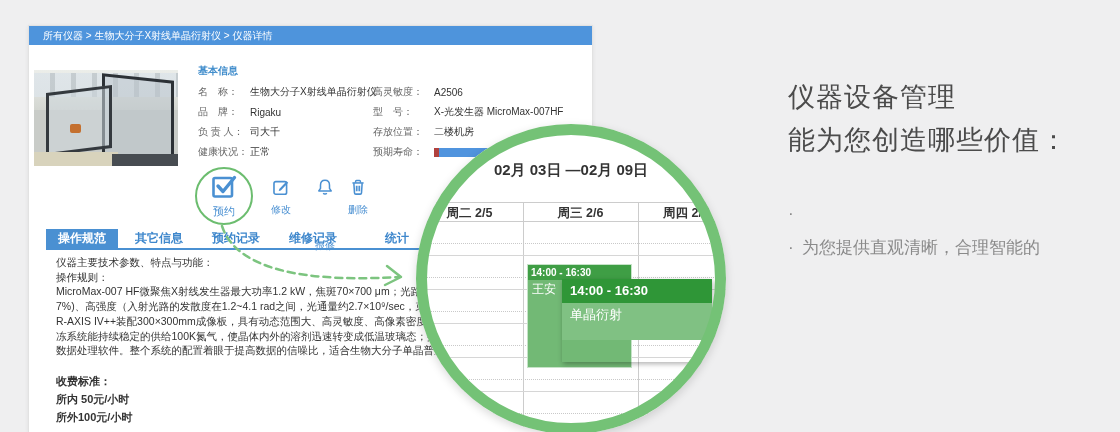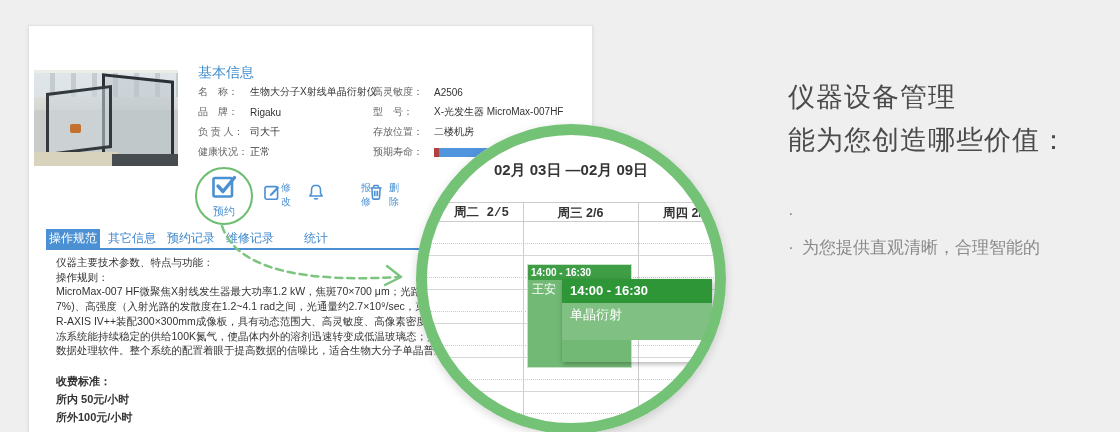--- a/index.html
+++ b/index.html
@@ -21,43 +21,43 @@
            background:repeating-linear-gradient(90deg,#dde4e9 0 16px,#bfc7cc 16px 21px);}
   .ph-cab1{position:absolute;left:8%;top:20%;width:46%;height:66%;border:3px solid #34393e;
            background:rgba(205,215,220,.55);transform:skewY(-7deg);}
   .ph-cab2{position:absolute;left:47%;top:7%;width:50%;height:86%;border:3px solid #2c3136;
            background:rgba(186,196,203,.5);transform:skewY(6deg);}
   .ph-bench{position:absolute;left:0;bottom:0;width:58%;height:15%;background:#d8d3bc;}
   .ph-base{position:absolute;right:0;bottom:0;width:46%;height:12%;background:#474c51;}
   .ph-orange{position:absolute;left:25%;top:56%;width:11px;height:9px;background:#c4702f;border-radius:2px;}
 
   
-  .info-title{position:absolute;left:169px;top:38px;font-size:14px;font-weight:normal;color:#3f8ccb;}
+  .info-title{position:absolute;left:169px;top:38px;font-size:10px;font-weight:bold;color:#3f8ccb;}
   .info-grid{position:absolute;left:169px;top:56px;display:grid;
              grid-template-columns:52px 123px 61px 165px;grid-auto-rows:20px;
              font-size:10px;align-items:center;}
   .ilabel{color:#666;white-space:nowrap;}
   .ivalue{color:#333;white-space:nowrap;}
   .lifebar{width:55px;height:9px;display:flex;margin-top:1px;}
   .lifebar .red{width:5px;background:#b0413e;}
   .lifebar .blue{flex:1;background:#5094de;}
 
   
   .reserve-ring{position:absolute;left:166px;top:141px;width:58px;height:58px;border:2px solid #6cbd6f;
                 border-radius:50%;display:flex;flex-direction:column;align-items:center;
                 justify-content:center;background:#fff;cursor:pointer;}
   .reserve-ring .albl{font-size:11px;color:#4a90d2;margin-top:1px;}
-  .action{position:absolute;top:152px;width:36px;display:flex;flex-direction:row;align-items:center;cursor:pointer;}
+  .action{position:absolute;top:152px;width:36px;display:flex;flex-direction:column;align-items:center;cursor:pointer;}
   .action .albl{font-size:10px;color:#4a90d2;margin-top:3px;}
-  .act-edit{left:234px;} .act-repair{left:278px;gap:36px;} .act-delete{left:338px;text-align:center;}
+  .act-edit{left:234px;} .act-repair{left:278px;gap:36px;} .act-delete{left:311px;text-align:center;}
 
   
   .tabs{position:absolute;left:17px;top:203px;width:541px;display:flex;gap:5px;
         border-bottom:2px solid #4a90d2;}
-  .tab{height:19px;line-height:19px;padding:0 3px;font-size:12px;font-weight:normal;color:#3e87cc;
+  .tab{height:19px;line-height:19px;padding:0 12px;font-size:12px;font-weight:bold;color:#3e87cc;
        white-space:nowrap;cursor:pointer;}
   .tab.active{background:#4a90d2;color:#fff;}
   .tab-spacer{width:14px;}
 
   
   .op-lines{position:absolute;left:27px;top:229px;font-size:10.5px;line-height:14.7px;
             color:#333;white-space:nowrap;}
   .fees{position:absolute;left:27px;top:346px;font-size:11px;line-height:18px;color:#333;white-space:nowrap;font-weight:bold;}
 
   
@@ -68,21 +68,21 @@
        background:#fff;overflow:hidden;z-index:5;}
   .mag-ring{position:absolute;left:416px;top:124px;width:310px;height:310px;border-radius:50%;
        border:11px solid #74c276;z-index:7;pointer-events:none;
        box-shadow:0 3px 10px rgba(0,0,0,.15);}
   .cal-title{position:absolute;left:40px;top:37px;width:230px;text-align:center;
              font-size:15px;font-weight:bold;color:#333;white-space:nowrap;}
   .cal-head{position:absolute;left:0;top:78px;width:310px;height:20px;
             border-top:1px solid #ccc;border-bottom:1px solid #ccc;}
   .day{position:absolute;top:0;height:20px;line-height:20px;text-align:center;
        font-size:12.5px;font-weight:bold;color:#333;white-space:nowrap;}
-  .day1{left:12px;width:107px;font-family:Liberation Mono, monospace;} .day2{left:107px;width:115px;} .day3{left:222px;width:88px;padding-left:8px;}
+  .day1{left:0;width:107px;} .day2{left:107px;width:115px;} .day3{left:222px;width:88px;padding-left:8px;}
   .vline{position:absolute;top:78px;bottom:0;width:1px;background:#ccc;}
   .v1{left:107px;} .v2{left:222px;}
   .hline{position:absolute;left:0;width:310px;height:0;}
   .hline.solid{border-top:1px solid #d6d6d6;}
   .hline.dotted{border-top:1px dotted #c9c9c9;}
 
   
   .event{position:absolute;left:111px;top:140px;width:105px;height:104px;background:#72b975;
          border:1px solid rgba(255,255,255,.6);cursor:pointer;}
   .event-time{height:15px;line-height:15px;background:#3f9e45;color:#fff;
@@ -104,20 +104,21 @@
   .mk-dot{width:14px;flex:none;}
   .mk-lines div{white-space:nowrap;}
 </style>
 </head>
 <body>
 
 <div class="stage">
 
   <div class="panel">
 
+    <div class="crumbbar">所有仪器 &gt; 生物大分子X射线单晶衍射仪 &gt; 仪器详情</div>
 
     <div class="photo">
       <div class="ph-wall"></div>
       <div class="ph-windows"></div>
       <div class="ph-cab2"></div>
       <div class="ph-cab1"></div>
       <div class="ph-orange"></div>
       <div class="ph-bench"></div>
       <div class="ph-base"></div>
     </div>

